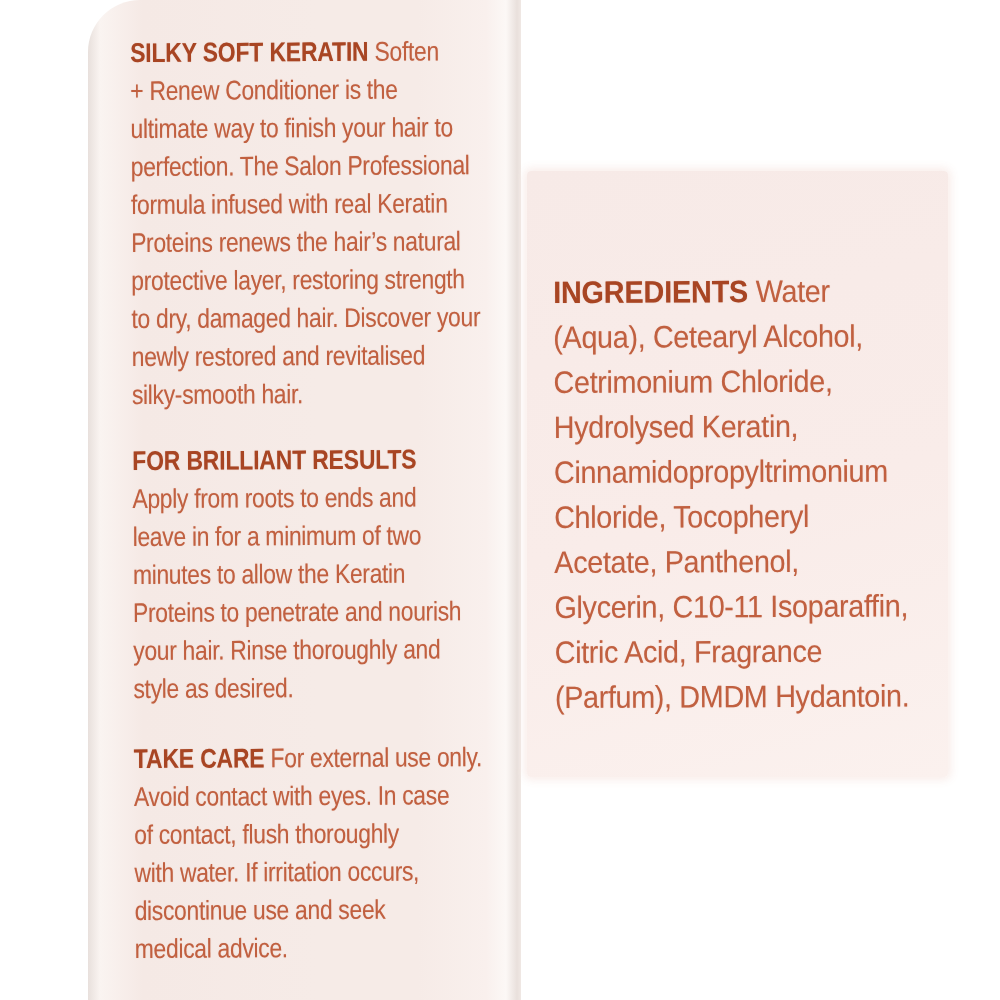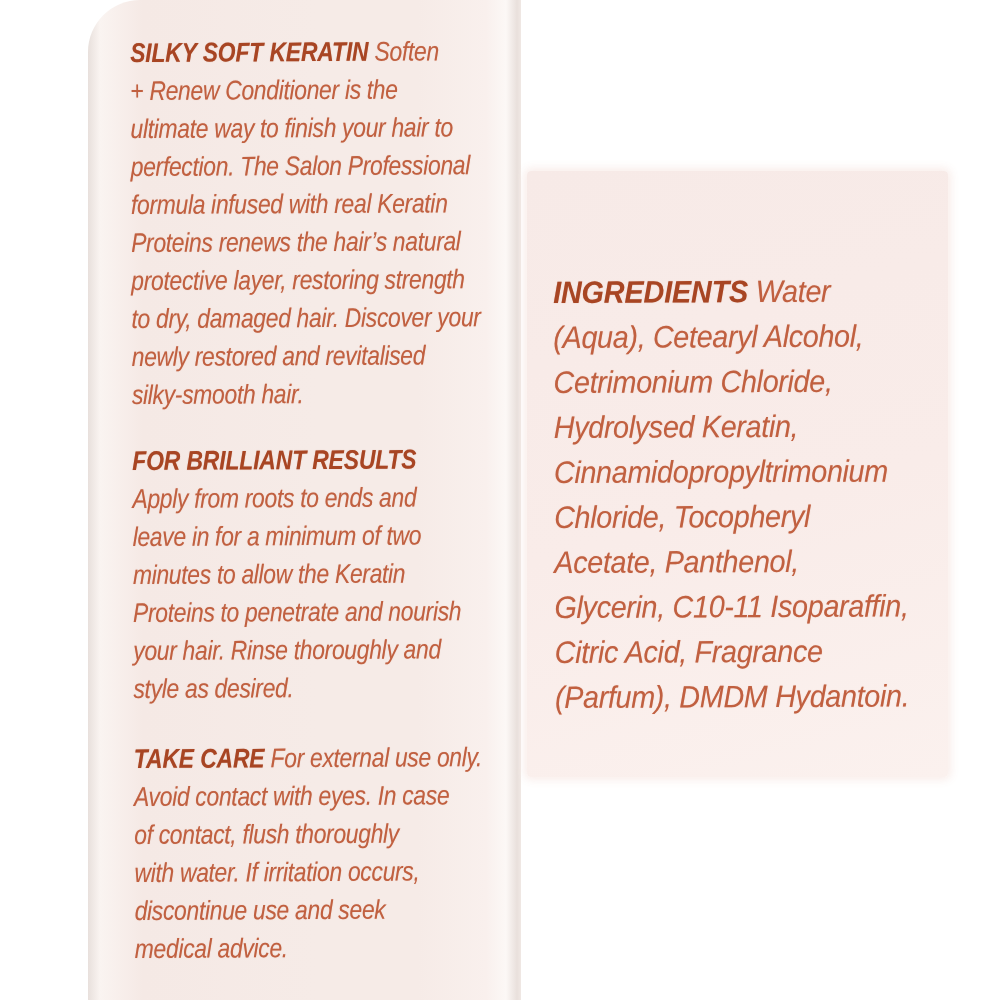--- a/index.html
+++ b/index.html
@@ -9,21 +9,20 @@
     height: 1000px;
     background: #ffffff;
     overflow: hidden;
     font-family: "Liberation Sans", sans-serif;
   }
   .stage {
     position: relative;
     width: 1000px;
     height: 1000px;
     background: #ffffff;
-    font-style: italic;
   }
   
   .bottle {
     position: absolute;
     left: 88px;
     top: 0;
     width: 433px;
     height: 1000px;
     border-radius: 52px 0 0 0;
     background: linear-gradient(to right,

